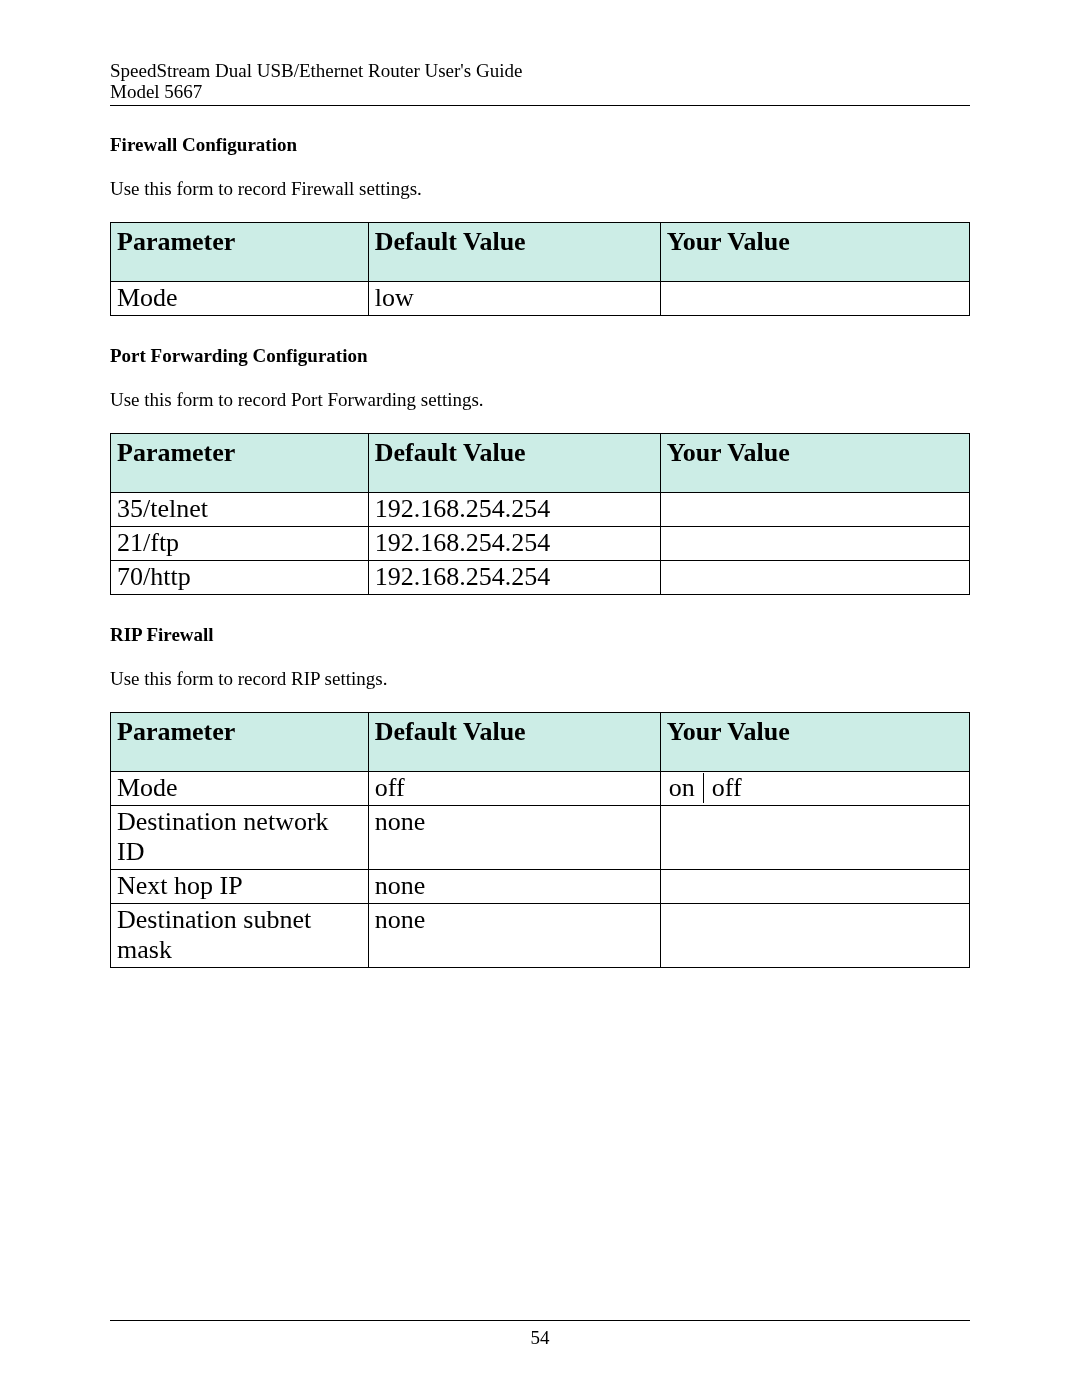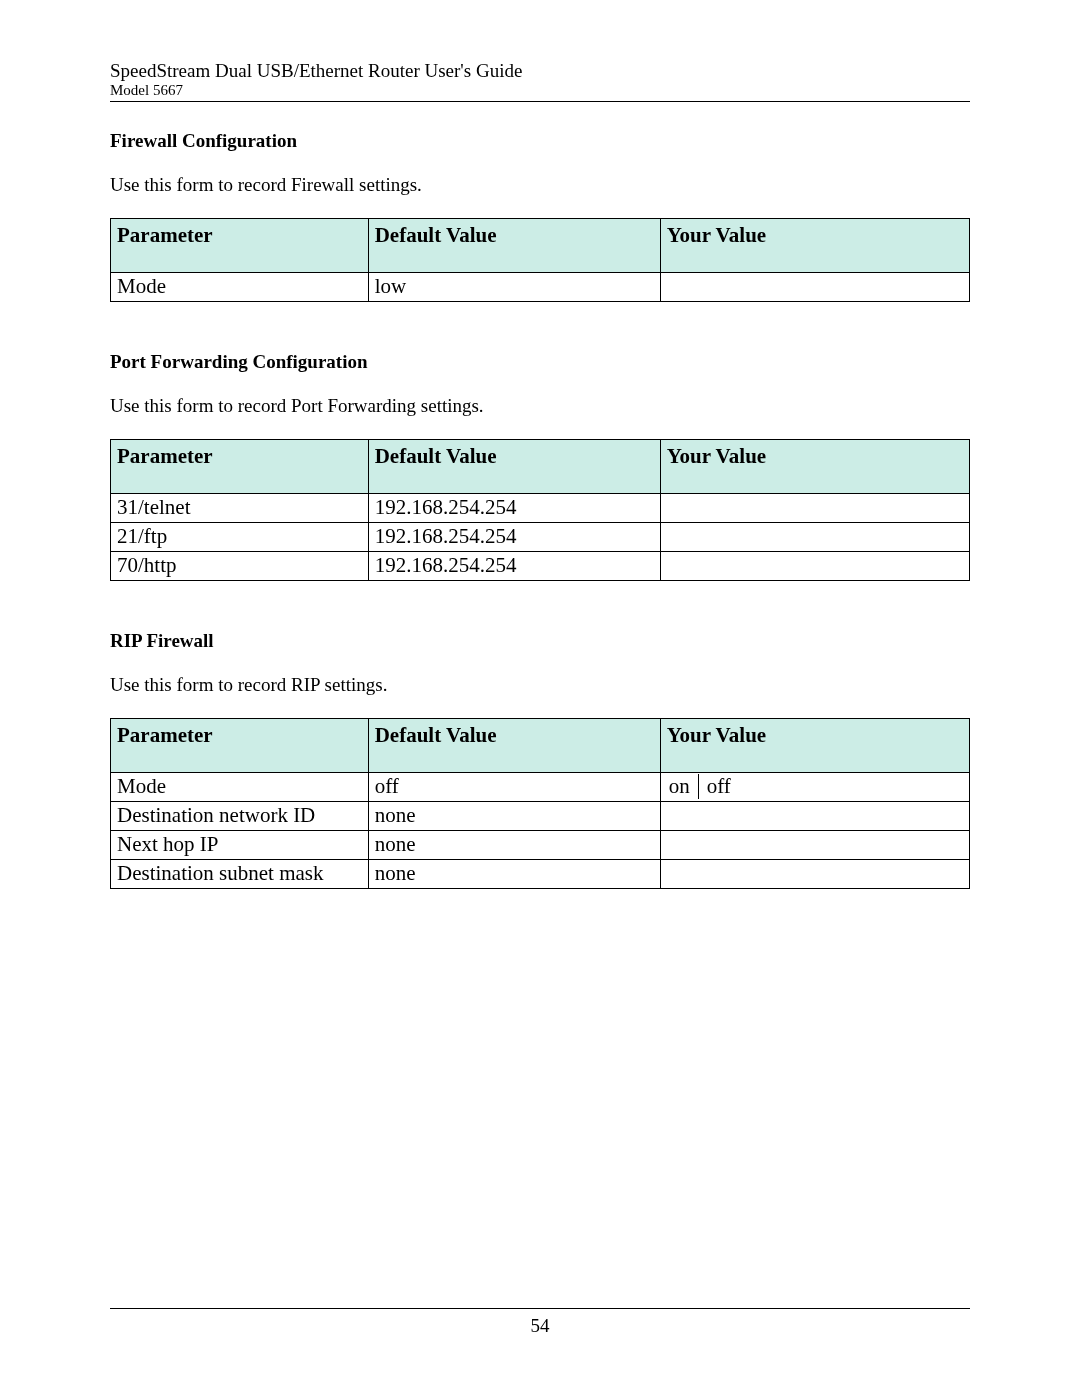--- a/index.html
+++ b/index.html
@@ -19,47 +19,47 @@
   }
   .doc-header {
     border-bottom: 1px solid #000;
     padding-bottom: 2px;
     margin-bottom: 28px;
   }
   .doc-header .title {
     font-size: 19px;
   }
   .doc-header .model {
-    font-size: 15px;
+    font-size: 19px;
     line-height: 1.1;
   }
   .section-heading {
     font-weight: bold;
     font-size: 19px;
     margin-top: 0;
     margin-bottom: 22px;
   }
   .section-text {
     margin: 0 0 22px 0;
   }
   .section-block {
-    margin-bottom: 49px;
+    margin-bottom: 29px;
   }
   table.settings {
     border-collapse: collapse;
     width: 100%;
     table-layout: fixed;
   }
   table.settings th,
   table.settings td {
     border: 1px solid #000;
     padding: 1px 6px 2px 6px;
     text-align: left;
     vertical-align: top;
-    font-size: 21px;
+    font-size: 26px;
     font-weight: normal;
   }
   table.settings th {
     background: #ccede6;
     font-weight: bold;
     padding-top: 4px;
     padding-bottom: 24px;
   }
   col.c1 { width: 30%; }
   col.c2 { width: 34%; }
@@ -73,21 +73,21 @@
   }
   .rip-your-value .sep {
     border-left: 1px solid #000;
     padding-left: 8px;
   }
 
   .footer {
     position: absolute;
     left: 110px;
     right: 110px;
-    bottom: 60px;
+    bottom: 48px;
     text-align: center;
     border-top: 1px solid #000;
     padding-top: 6px;
     font-size: 19px;
   }
 </style>
 </head>
 <body>
 
 <div class="page">
@@ -134,21 +134,21 @@
         </colgroup>
       <thead>
         <tr>
           <th>Parameter</th>
           <th>Default Value</th>
           <th>Your Value</th>
         </tr>
       </thead>
       <tbody>
         <tr>
-          <td>31/telnet</td>
+          <td>35/telnet</td>
           <td>192.168.254.254</td>
           <td></td>
         </tr>
         <tr>
           <td>21/ftp</td>
           <td>192.168.254.254</td>
           <td></td>
         </tr>
         <tr>
           <td>70/http</td>

